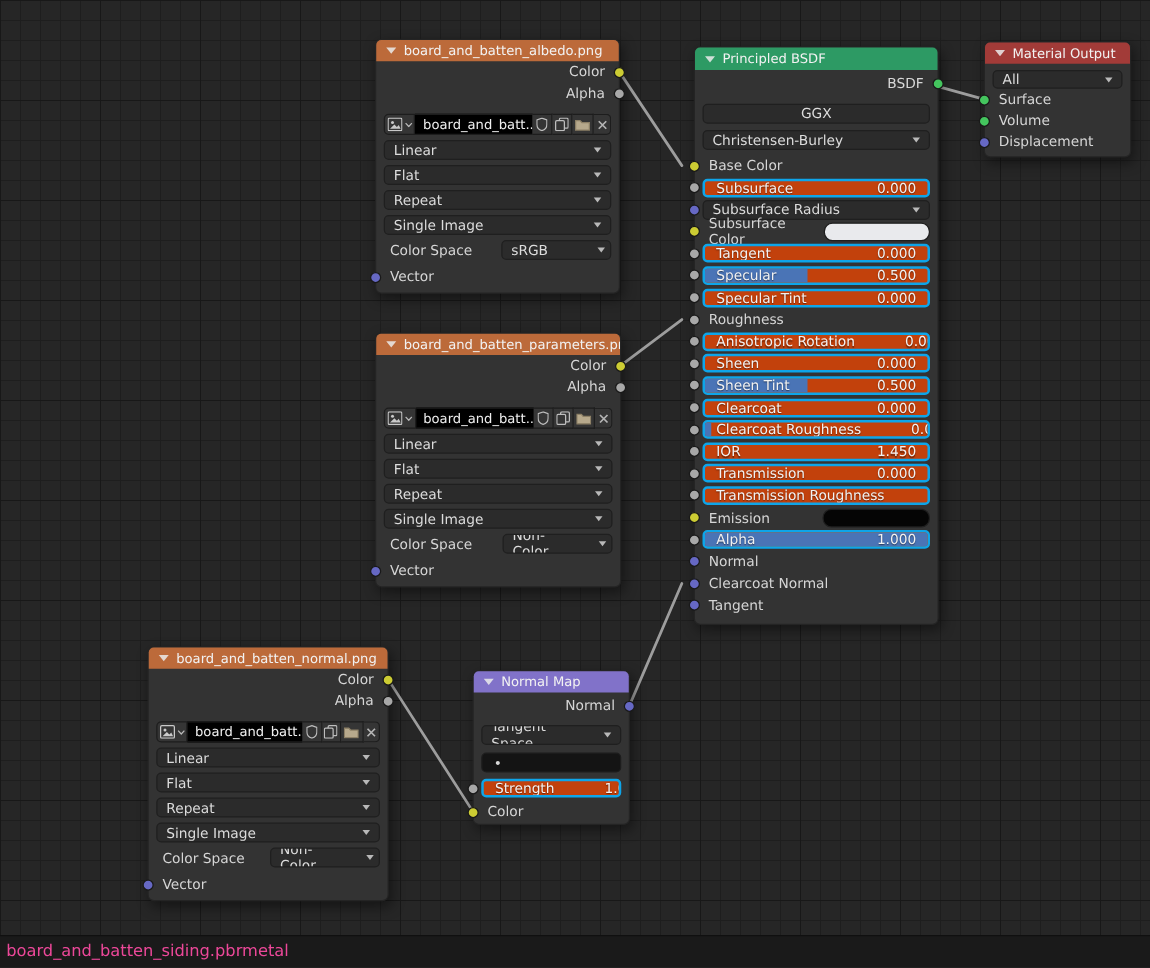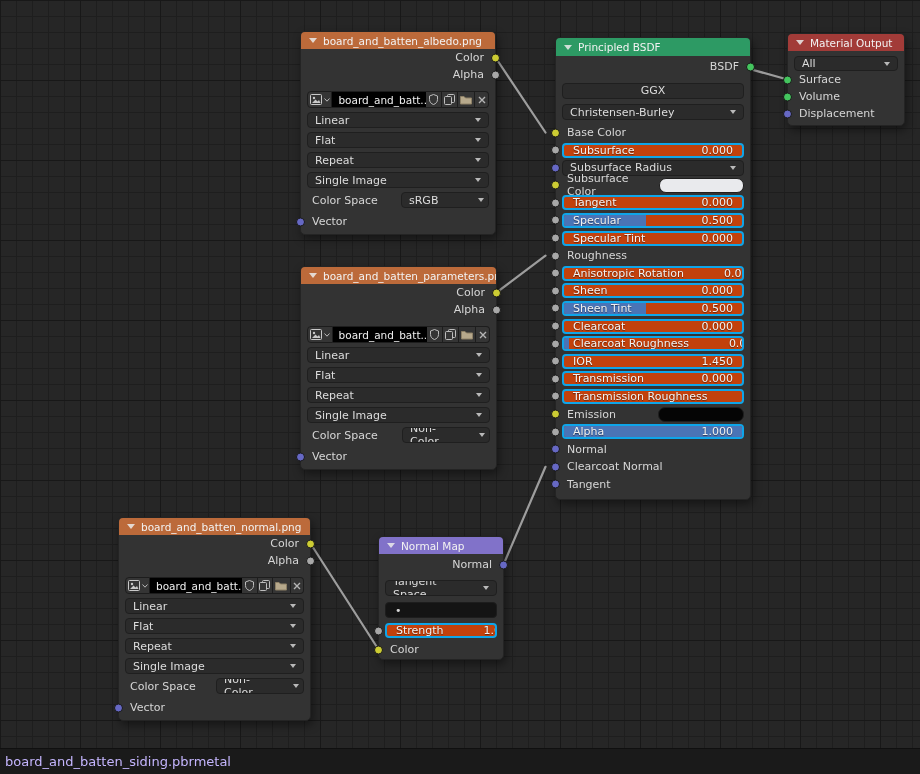--- a/index.html
+++ b/index.html
@@ -15,21 +15,21 @@
       linear-gradient(90deg,#181818 1px, transparent 1px),
       linear-gradient(#1e1e1e 1px, transparent 1px),
       linear-gradient(90deg,#1e1e1e 1px, transparent 1px);
     background-size:80px 80px,80px 80px,16px 16px,16px 16px; }
 
   #wires { position:absolute; left:0; top:0; width:920px; height:748px; z-index:1; }
 
   
   #statusbar { position:absolute; left:0; top:748px; width:920px; height:26px;
     background:#1a1a1a; border-top:1px solid #101010; display:flex; align-items:center;
-    color:#c4b5fd; font-size:13px; padding-left:5px; z-index:5; }
+    color:#ec4899; font-size:13px; padding-left:5px; z-index:5; }
 
   
   .node { position:absolute; z-index:2; background:#333333; border:1px solid #242424;
     border-radius:5px; box-shadow:2px 4px 10px rgba(0,0,0,.45); }
   .node-header { height:17px; display:flex; align-items:center; gap:6px;
     border-radius:4px 4px 0 0; padding-left:8px; color:#f2f2f2; font-size:10.5px;
     white-space:nowrap; overflow:hidden; }
   .tri { width:0; height:0; border-left:4px solid transparent;
     border-right:4px solid transparent; border-top:5px solid rgba(235,235,235,.85);
     flex:0 0 auto; }

